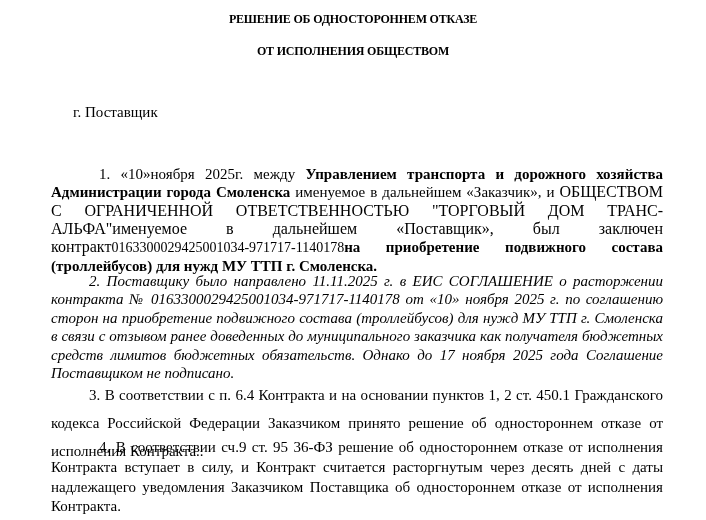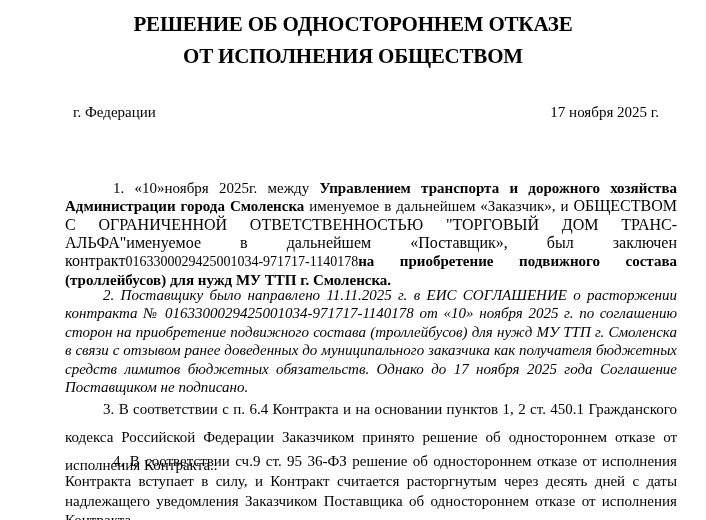--- a/index.html
+++ b/index.html
@@ -3,51 +3,50 @@
   <meta charset="utf-8">
   <style>
     html, body { margin: 0; padding: 0; background: #ffffff; }
     body {
       width: 706px; height: 520px; overflow: hidden; position: relative;
       font-family: "Liberation Serif", "DejaVu Serif", serif;
       color: #000000;
     }
     .title {
       position: absolute; left: 0; width: 706px; text-align: center;
-      font-weight: bold; font-size: 21px; letter-spacing: -0.2px;
+      font-weight: bold; font-size: 12px; letter-spacing: -0.2px;
     }
     .t1 { top: 12px; }
     .t2 { top: 44px; }
     .place-date {
       position: absolute; top: 104px; left: 73px; width: 586px;
       font-size: 15px; display: flex; justify-content: space-between;
     }
     .para {
       position: absolute; left: 47px; width: 612px;
       font-size: 15px; line-height: 18.5px; text-align: justify;
       text-indent: 48px;
-      margin: 18px;
+      margin: 4px;
     }
     .p1 { top: 161px; line-height: 18.3px; }
     .p2 { top: 268px; text-indent: 38px; line-height: 18.4px; font-style: italic; }
     .p3 { top: 377px; text-indent: 38px; line-height: 28px; }
     .p4 { top: 434px; text-indent: 48px; line-height: 19.8px; }
     .b { font-weight: bold; }
     .caps { font-size: 16px; }
     .sm { font-size: 14px; }
   </style>
 </head>
 <body>
 
 <div class="title t1">РЕШЕНИЕ ОБ ОДНОСТОРОННЕМ ОТКАЗЕ</div>
 <div class="title t2">ОТ ИСПОЛНЕНИЯ ОБЩЕСТВОМ</div>
 
 <div class="place-date">
-  <span>г. Федерации</span>
-  <span>17 ноября 2025 г.</span>
+  <span>г. Поставщик</span>
 </div>
 
 <p class="para p1"><span>1.</span> <span>«10»ноября 2025г. между </span><span class="b">Управлением транспорта и дорожного хозяйства Администрации города Смоленска</span><span> именуемое в дальнейшем «Заказчик», и </span><span class="caps">ОБЩЕСТВОМ С ОГРАНИЧЕННОЙ ОТВЕТСТВЕННОСТЬЮ "ТОРГОВЫЙ ДОМ ТРАНС-АЛЬФА"</span><span class="caps">именуемое в дальнейшем «Поставщик», был заключен контракт</span><span class="sm">0163300029425001034-971717-1140178</span><span class="b">на приобретение подвижного состава (троллейбусов) для нужд МУ ТТП г. Смоленска.</span></p>
 
 <p class="para p2"><span>2.</span> <span>Поставщику было направлено 11.11.2025 г. в ЕИС СОГЛАШЕНИЕ о расторжении контракта № 0163300029425001034-971717-1140178 от «10» ноября 2025 г. по соглашению сторон на приобретение подвижного состава (троллейбусов) для нужд МУ ТТП г. Смоленска в связи с отзывом ранее доведенных до муниципального заказчика как получателя бюджетных средств лимитов бюджетных обязательств. Однако до 17 ноября 2025 года Соглашение Поставщиком не подписано.</span></p>
 
 <p class="para p3"><span>3.</span> <span>В соответствии с п. 6.4 Контракта и на основании пунктов 1, 2 ст. 450.1 Гражданского кодекса Российской Федерации Заказчиком принято решение об одностороннем отказе от исполнения Контракта..</span></p>
 
 <p class="para p4"><span>4.</span> <span>В соответствии сч.9 ст. 95 36-ФЗ решение об одностороннем отказе от исполнения Контракта вступает в силу, и Контракт считается расторгнутым через десять дней с даты надлежащего уведомления Заказчиком Поставщика об одностороннем отказе от исполнения Контракта.</span></p>
 

